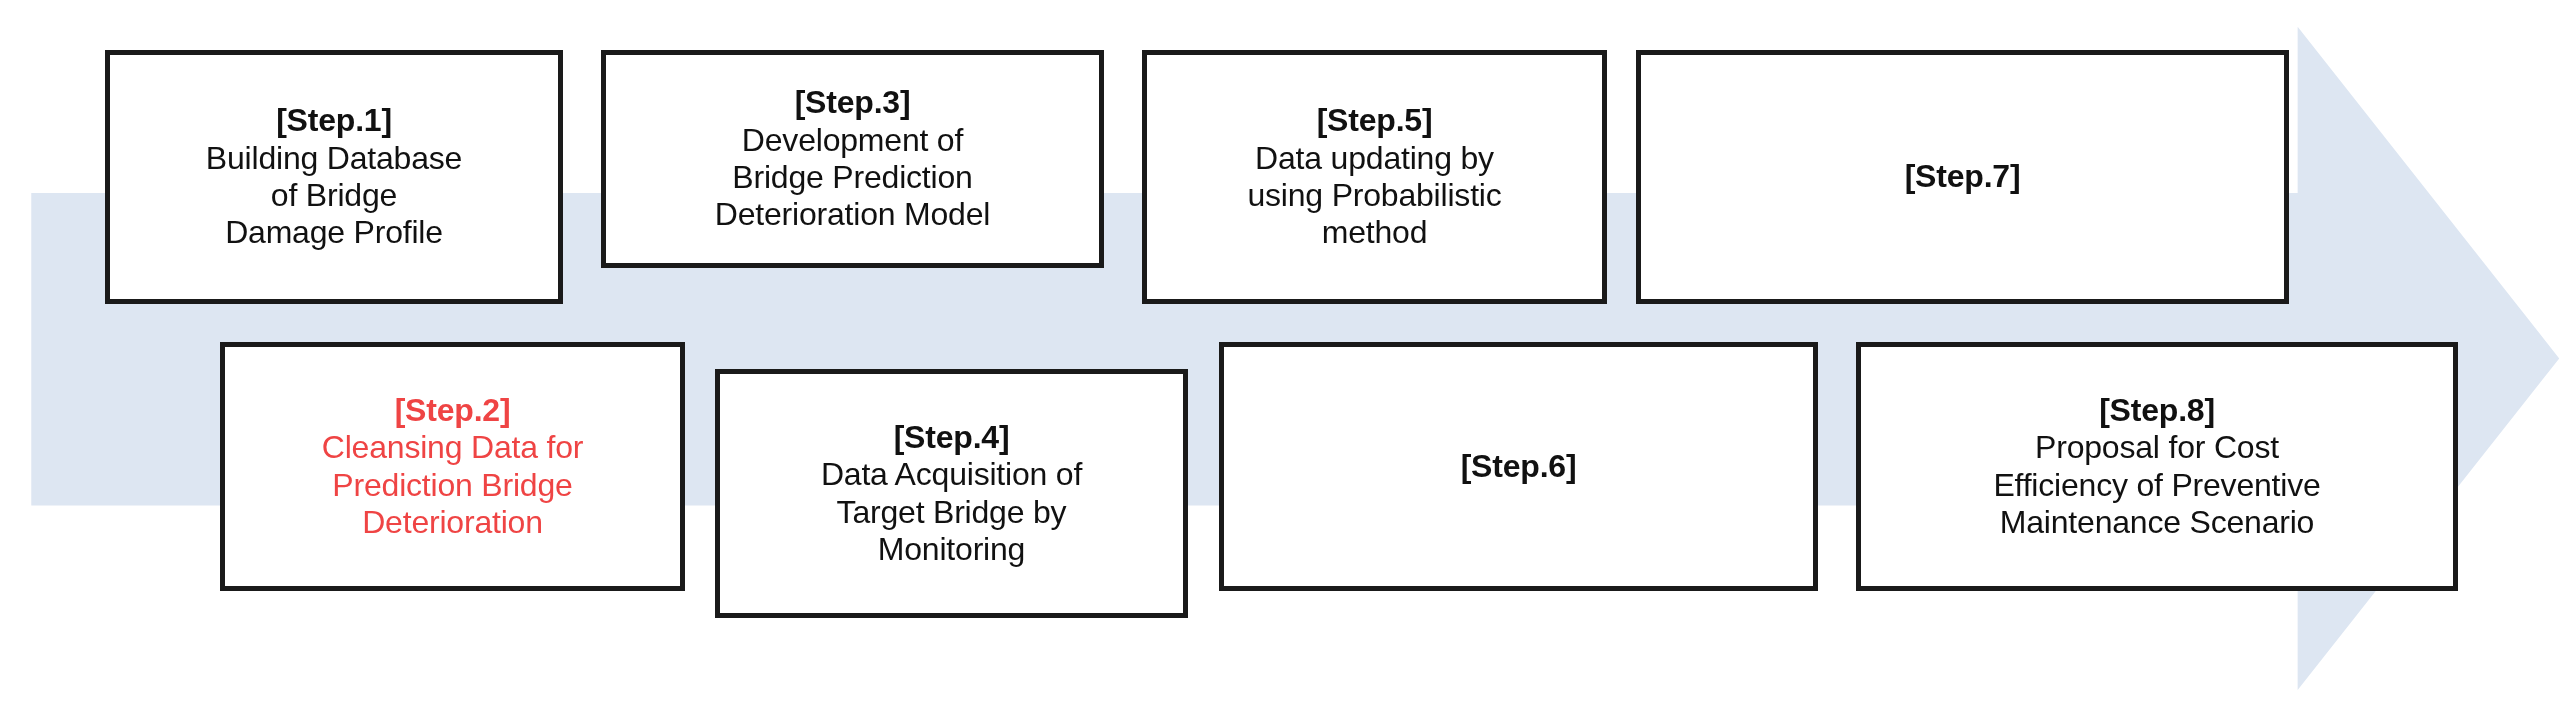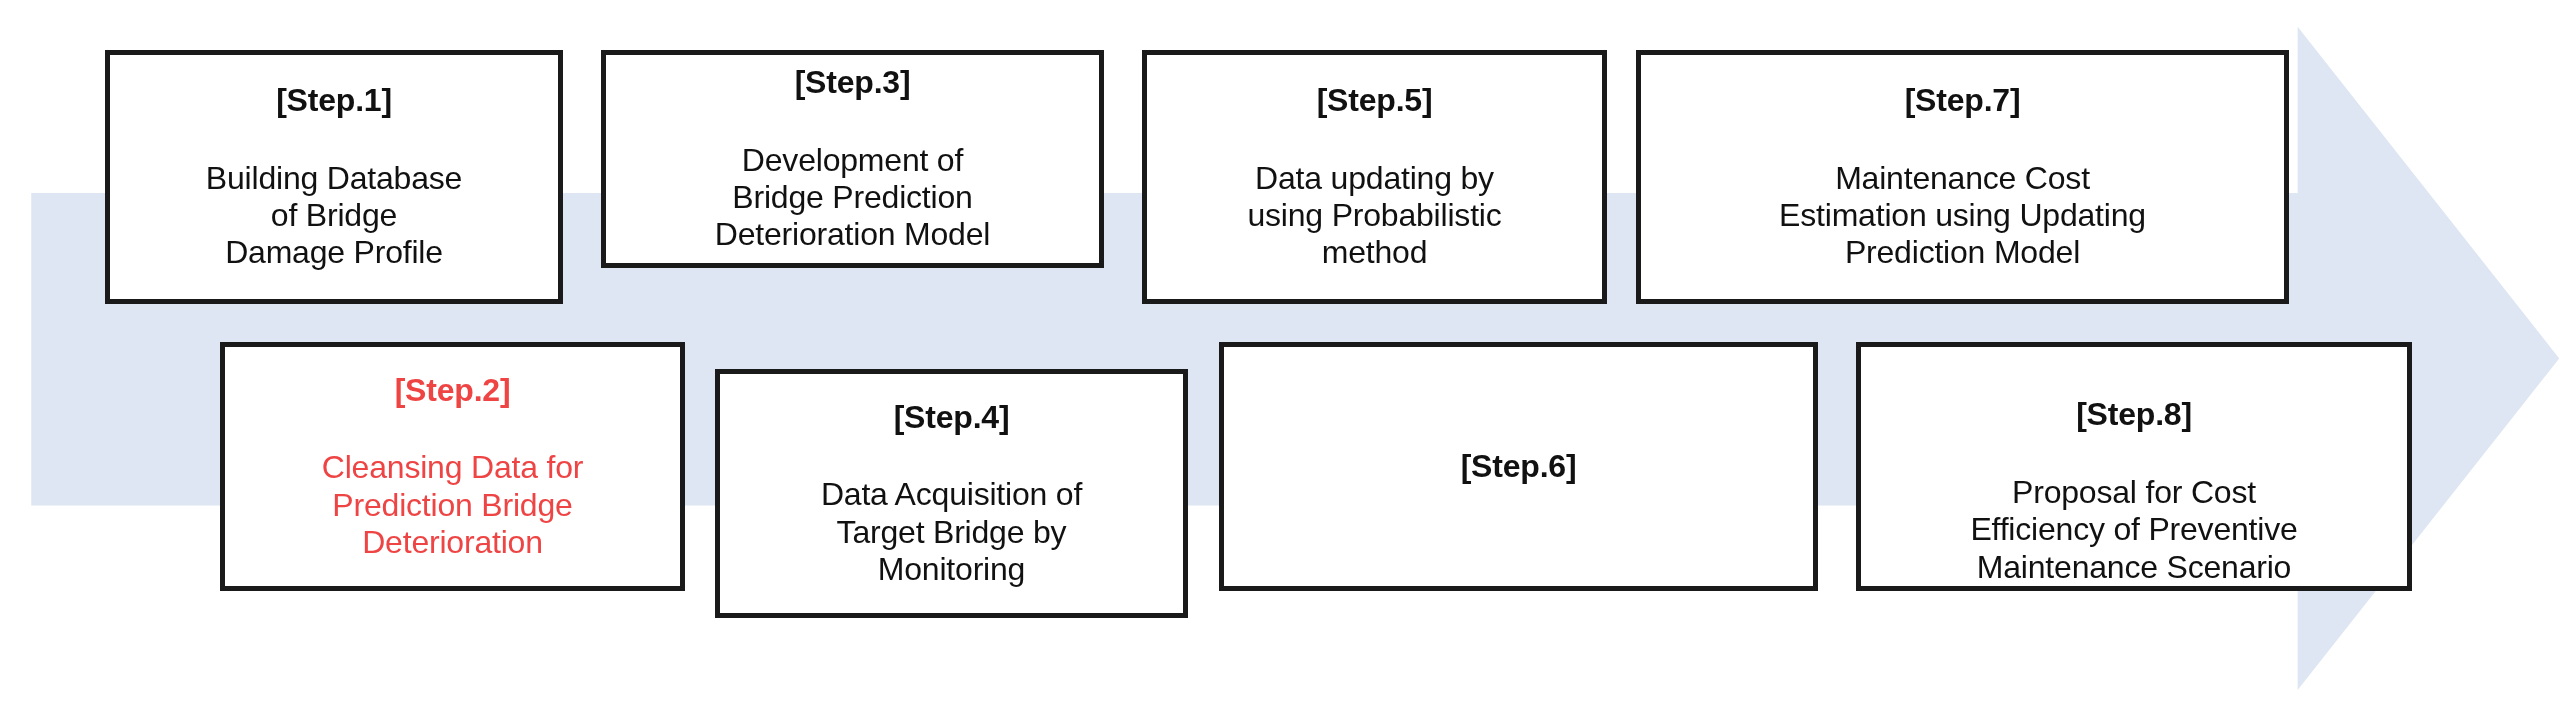--- a/index.html
+++ b/index.html
@@ -32,21 +32,20 @@
     box-sizing: border-box;
     background: #ffffff;
     border: 5.3px solid #1a1a1a;
     display: flex;
     flex-direction: column;
     align-items: center;
     justify-content: center;
     text-align: center;
     line-height: 1.17;
     color: #111111;
-    gap: 40px;
   }
   .step-title {
     font-weight: bold;
     font-size: 32px;
     letter-spacing: -0.2px;
     white-space: nowrap;
   }
   .step-body {
     font-weight: normal;
     font-size: 32px;
@@ -57,21 +56,21 @@
   
   #box-step-1 { left: 105px;  top: 50px; width: 458px;  height: 254px; }
   #box-step-3 { left: 601px;  top: 50px; width: 503px;  height: 218px; }
   #box-step-5 { left: 1142px; top: 50px; width: 465px;  height: 254px; }
   #box-step-7 { left: 1636px; top: 50px; width: 653px;  height: 254px; }
 
   
   #box-step-2 { left: 220px;  top: 342px; width: 465px;  height: 249px; }
   #box-step-4 { left: 715px;  top: 342px; width: 473px;  height: 249px; margin-top: 27px; }
   #box-step-6 { left: 1219px; top: 342px; width: 599px;  height: 249px; }
-  #box-step-8 { left: 1856px; top: 342px; width: 556px;  height: 249px; justify-content: flex-end; }
+  #box-step-8 { left: 1856px; top: 342px; width: 602px;  height: 249px; }
 </style>
 </head>
 <body>
 
 <div id="stage" style="background: rgb(255, 255, 255);">
 
   <svg id="arrow-bg" viewBox="0 0 3378 939" preserveAspectRatio="none" xmlns="http://www.w3.org/2000/svg">
     <polygon points="41,253 3013,253 3013,35 3356,470 3013,905 3013,663 41,663" fill="#dde6f2"></polygon>
   </svg>
 
@@ -91,23 +90,20 @@
 
   <div class="step-box" id="box-step-5" style="border-color: rgb(26, 26, 26); background: rgb(255, 255, 255); color: rgb(17, 17, 17);">
     <div class="step-title">[Step.5]</div>
     <div class="step-body">Data updating by
 using Probabilistic
 method</div>
   </div>
 
   <div class="step-box" id="box-step-7" style="border-color: rgb(26, 26, 26); background: rgb(255, 255, 255); color: rgb(17, 17, 17);">
     <div class="step-title">[Step.7]</div>
-    <div class="step-body">Maintenance Cost
-Estimation using Updating
-Prediction Model</div>
   </div>
 
   <div class="step-box" id="box-step-2" style="border-color: rgb(26, 26, 26); background: rgb(255, 255, 255); color: #ef4444;">
     <div class="step-title">[Step.2]</div>
     <div class="step-body">Cleansing Data for
 Prediction Bridge
 Deterioration</div>
   </div>
 
   <div class="step-box" id="box-step-4" style="border-color: rgb(26, 26, 26); background: rgb(255, 255, 255); color: rgb(17, 17, 17);">

